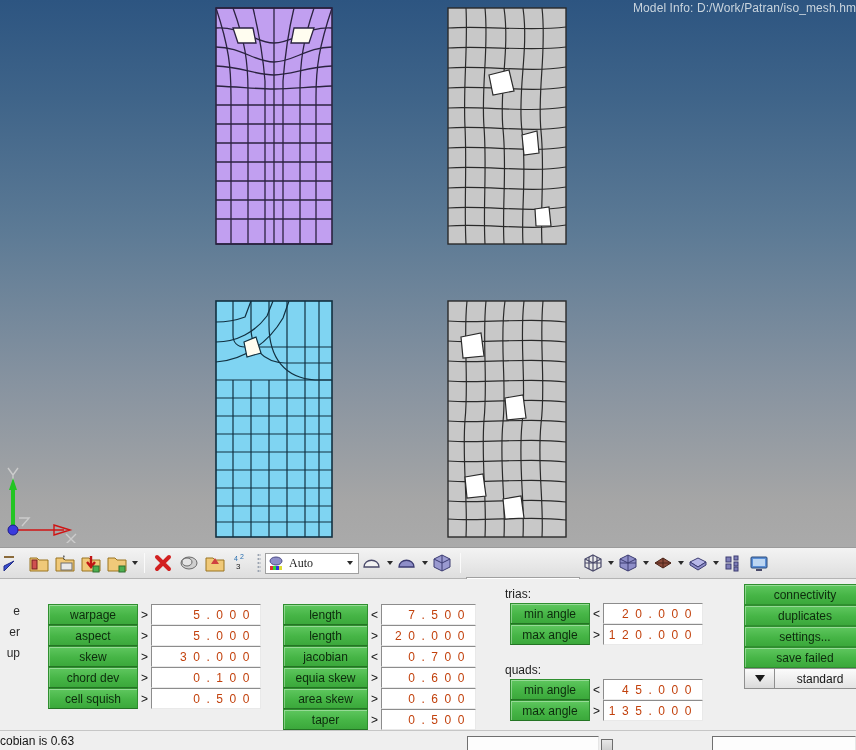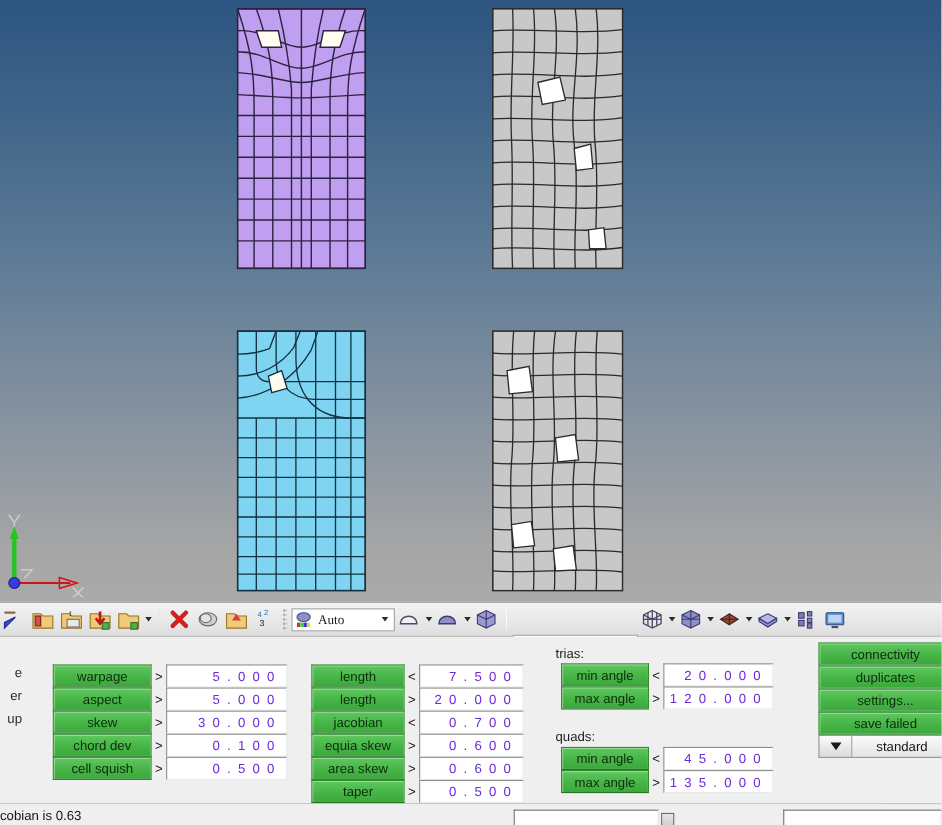--- a/index.html
+++ b/index.html
@@ -77,21 +77,21 @@
   }
   .op {
     width: 13px; display:flex; align-items:center; justify-content:center;
     font-size: 12px; color: #111; background: #efefef;
   }
   .fld {
     background: #ffffff;
     border-top: 1px solid #8c8c8c; border-left: 1px solid #8c8c8c;
     border-right: 1px solid #e9e9e9; border-bottom: 1px solid #e9e9e9;
     display: flex; align-items: center; justify-content: flex-end;
-    padding-right: 9px; font-size: 12px; color: #6d28d9; letter-spacing: 1.6px;
+    padding-right: 9px; font-size: 12px; color: #c2410c; letter-spacing: 1.6px;
   }
   .sec-label { font-size: 12px; color: #1d1d1d; height: 18px; line-height: 18px; }
 
   .sidelabels { position: absolute; left: 0; top: 22px; width: 22px; font-size: 12px; color: #2b2b2b; }
   .sidelabels div { height: 21px; line-height: 21px; text-align: right; padding-right: 2px; }
 
   .rgt-btn {
     width: 122px; height: 21px;
     background: linear-gradient(to bottom,#5fc75f 0%,#46b546 55%,#3ba83b 100%);
     border: 1px solid #2f8f2f; color: #0d2b0d; font-size: 12px;
@@ -127,20 +127,21 @@
     border: 1px solid #6d6d6d; }
   .sb-chk-label { position:absolute; top: 6px; font-size: 12px; color:#141414; }
 </style>
 </head>
 <body>
 
 <div id="app">
 
   <div id="viewport">
 
+    <div id="model-info">Model Info: D:/Work/Patran/iso_mesh.hm</div>
 
     <div class="mesh-panel" style="left:215px; top:7px;">
       <svg width="118" height="238" viewBox="0 0 118 238">
         <rect x="1" y="1" width="116" height="236" fill="#c19ff0" stroke="#2b2340" stroke-width="1.6"></rect>
         <g stroke="#2b2340" stroke-width="1.3" fill="none">
           <path d="M1 1 C 14 40, 16 60, 16 90 L16 237"></path>
           <path d="M18 1 C 30 34, 33 55, 33 84 L33 237"></path>
           <path d="M38 1 C 44 26, 48 48, 50 74 L50 237"></path>
           <path d="M59 1 L59 62 L59 237"></path>
           <path d="M79 1 C 73 26, 70 48, 68 74 L68 237"></path>

